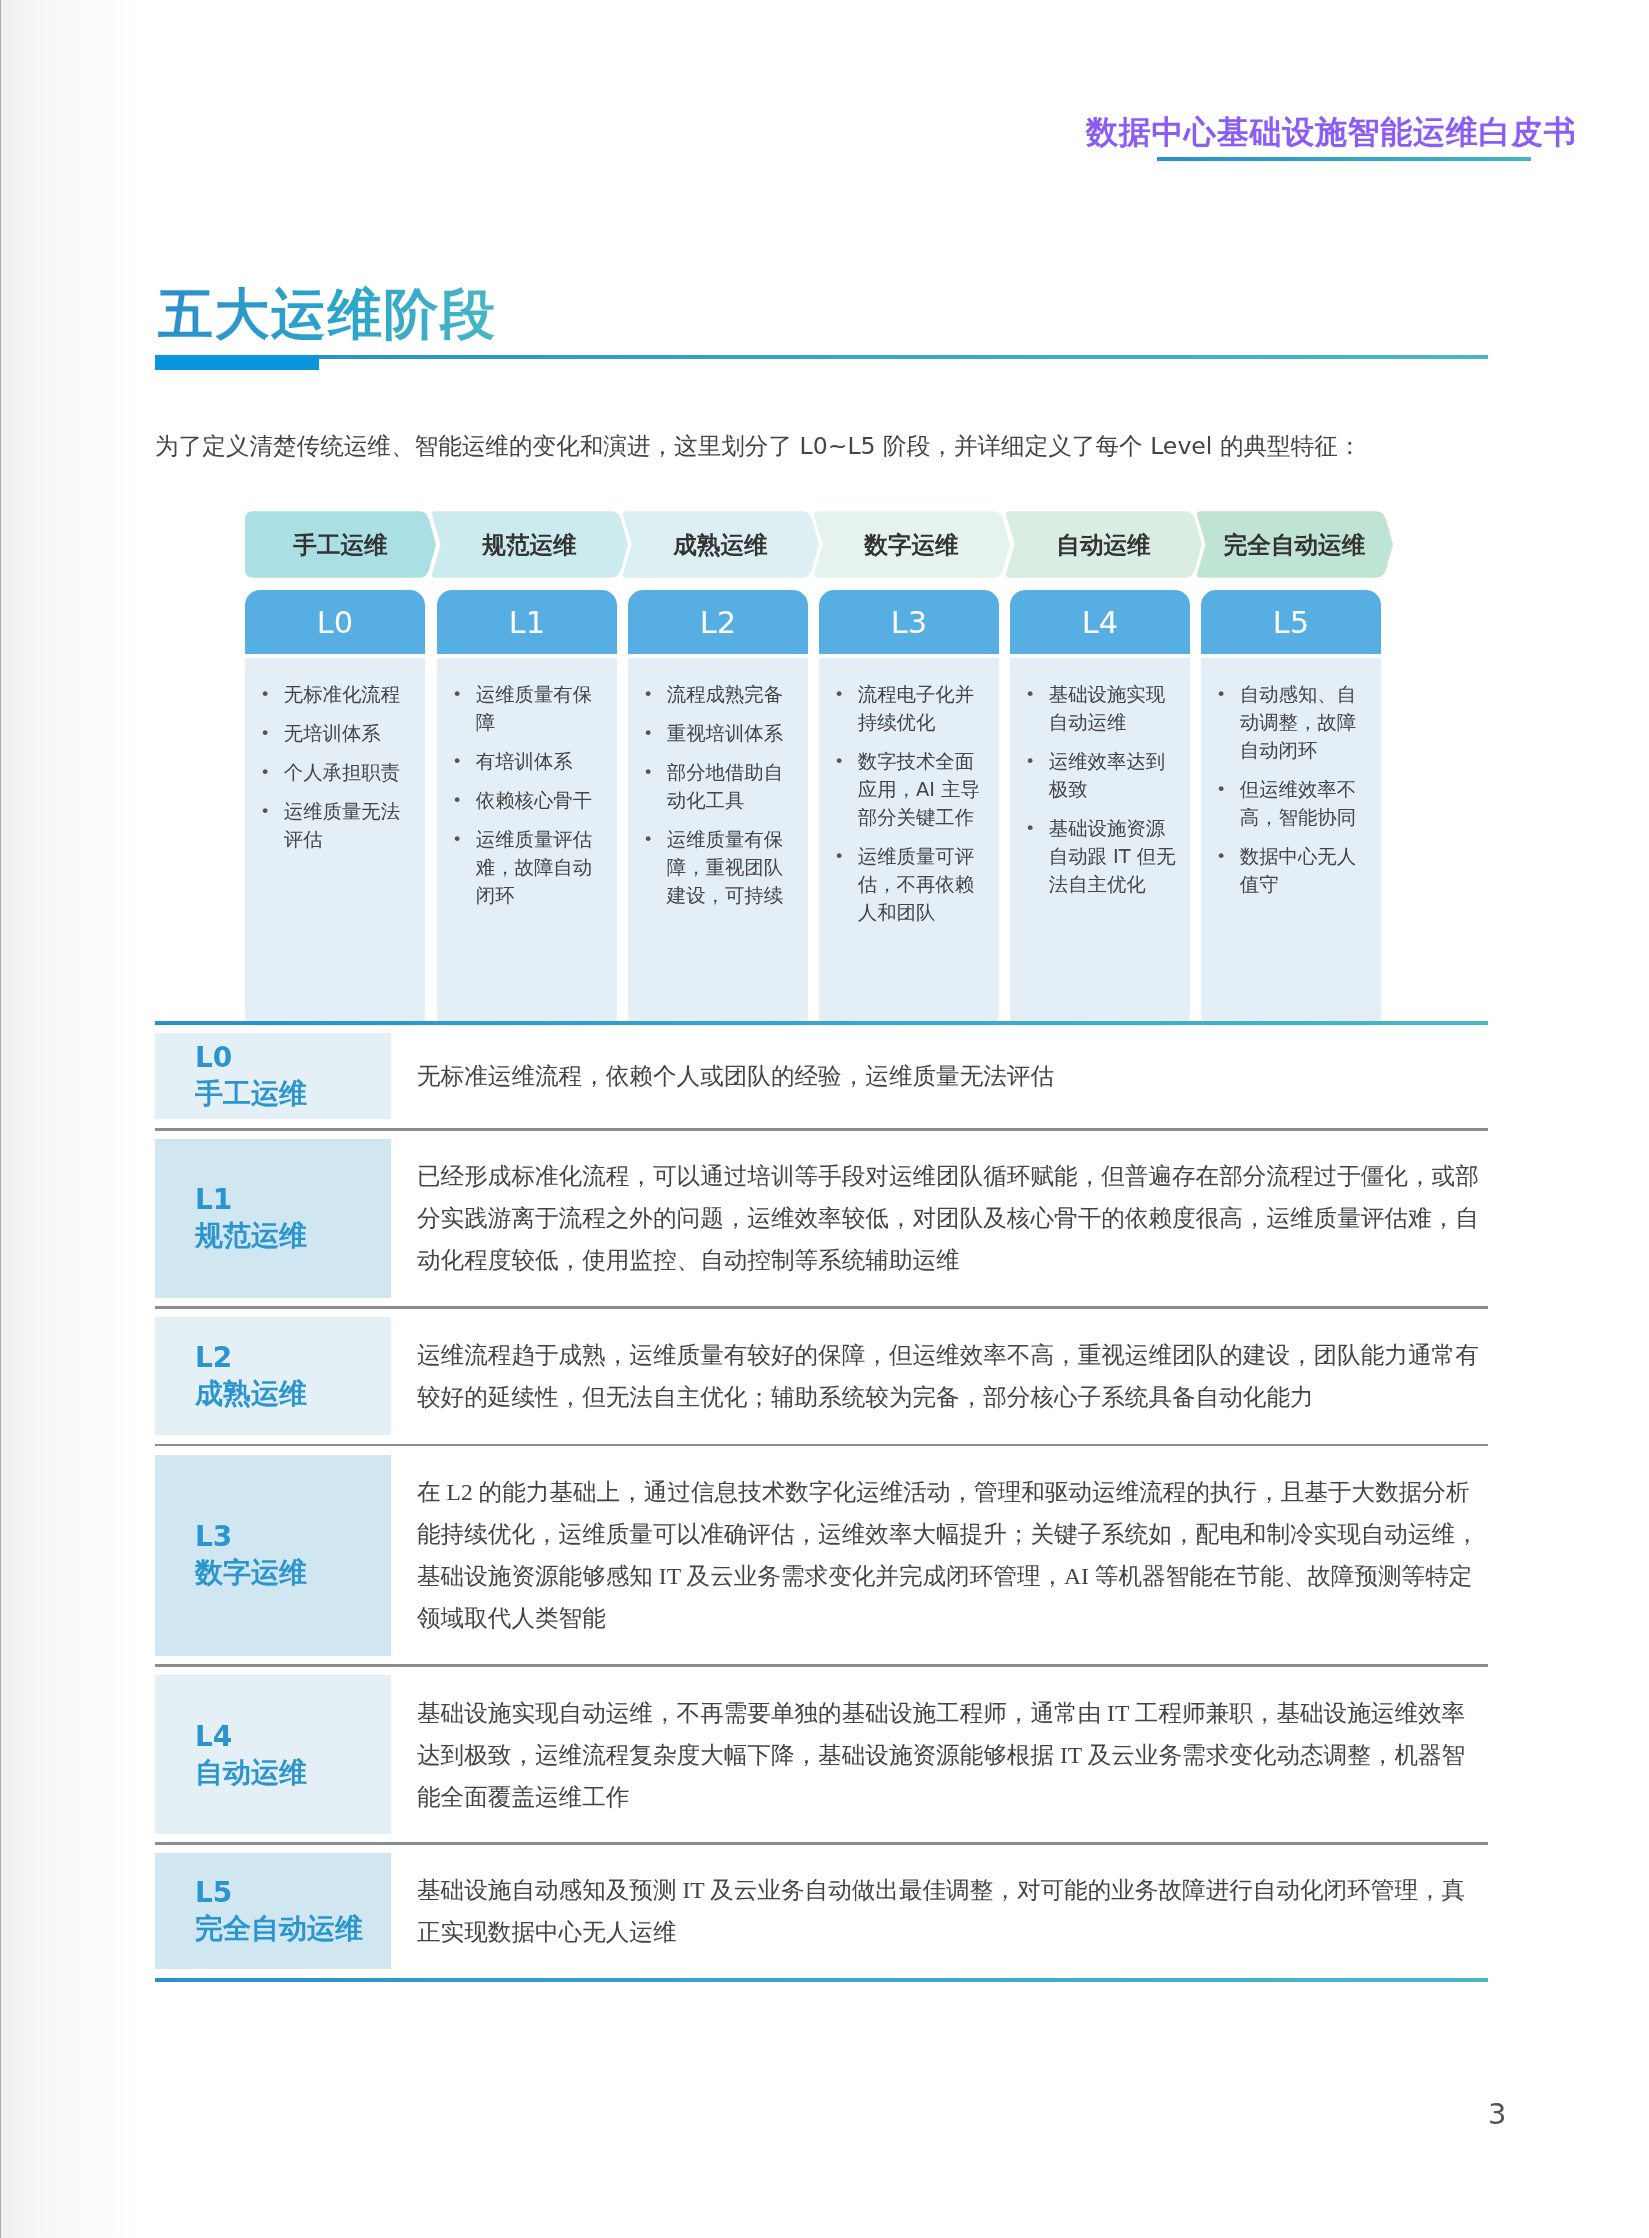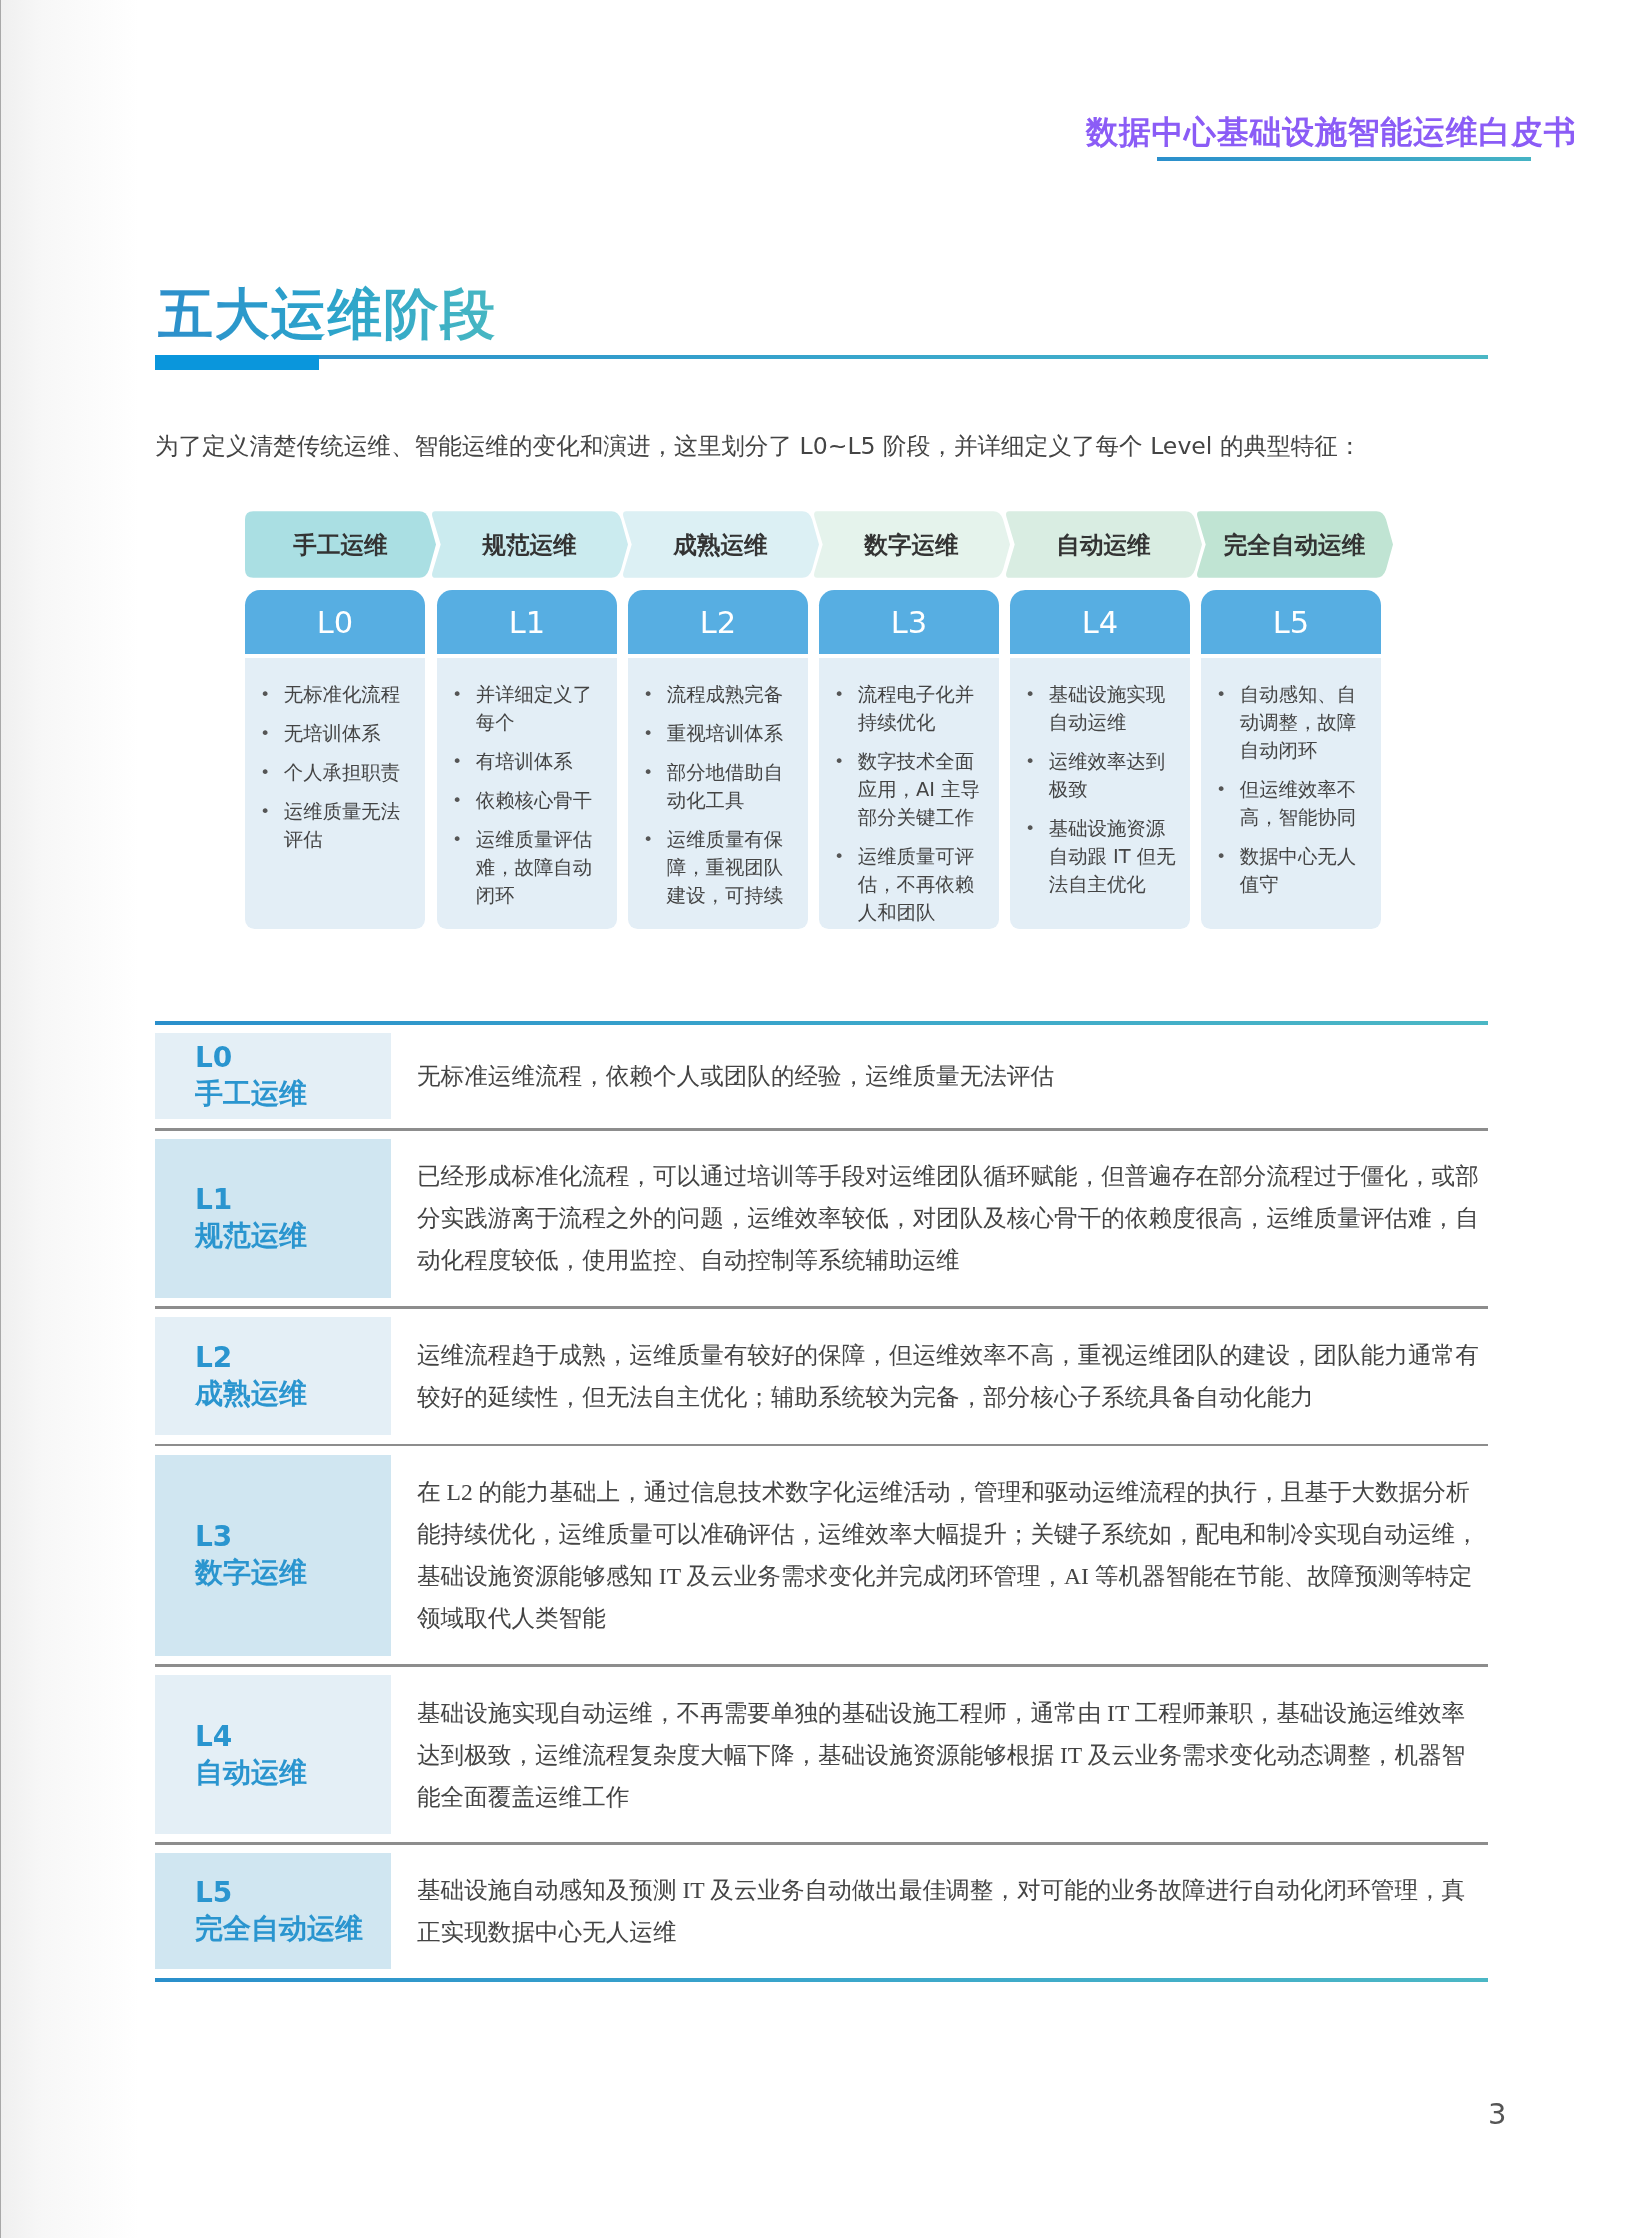--- a/index.html
+++ b/index.html
@@ -26,21 +26,21 @@
   
   .chev { position:absolute; top:511px; height:67px; display:flex; align-items:center; justify-content:center;
     font-size:23.6px; font-weight:bold; color:#333; }
   .chev svg { position:absolute; left:0; top:0; }
   .chev span { position:relative; z-index:1; }
 
   
   .card { position:absolute; top:590px; width:180px; height:360px; }
   .card-head { height:64px; background:#57aee2; border-radius:15.2px 15.2px 0 0; display:flex; align-items:center; justify-content:center;
     color:#fff; font-size:30.5px; }
-  .card-body { margin-top:3.5px; height:271px; background:#e3eef6; border-radius:0 0 9.7px 9.7px; padding:23.6px 14px 0 15.2px; box-sizing:border-box; }
+  .card-body { margin-top:3.5px; height:368px; background:#e3eef6; border-radius:0 0 9.7px 9.7px; padding:23.6px 14px 0 15.2px; box-sizing:border-box; }
   .card-body ul { list-style:none; margin:0; padding:0; }
   .card-body li { position:relative; padding-left:23.6px; font-size:19.4px; line-height:28px; color:#444; margin-bottom:11px; }
   .card-body li::before { content:"•"; position:absolute; left:0; top:0; color:#555; font-size:16.6px; }
 
   
   .table { position:absolute; left:155px; top:1021px; width:1333px; }
   .rule-top, .rule-bottom { height:4.2px; background:linear-gradient(to right,#2a8fcb,#3aa6cb,#4bb7c5); }
   .row { position:relative; display:flex; margin:8.3px 0; }
   .row-sep { height:2.8px; background:#8d8d8d; }
   .row .lbl { width:236px; flex:none; display:flex; flex-direction:column; justify-content:center; padding-left:40px; box-sizing:border-box;
@@ -112,21 +112,21 @@
       <li>无培训体系</li>
       <li>个人承担职责</li>
       <li>运维质量无法评估</li>
     </ul>
   </div>
 </div>
 <div class="card" style="left:437px">
   <div class="card-head">L1</div>
   <div class="card-body">
     <ul>
-      <li>并详细定义了每个</li>
+      <li>运维质量有保障</li>
       <li>有培训体系</li>
       <li>依赖核心骨干</li>
       <li>运维质量评估难，故障自动闭环</li>
     </ul>
   </div>
 </div>
 <div class="card" style="left:628px">
   <div class="card-head">L2</div>
   <div class="card-body">
     <ul>

